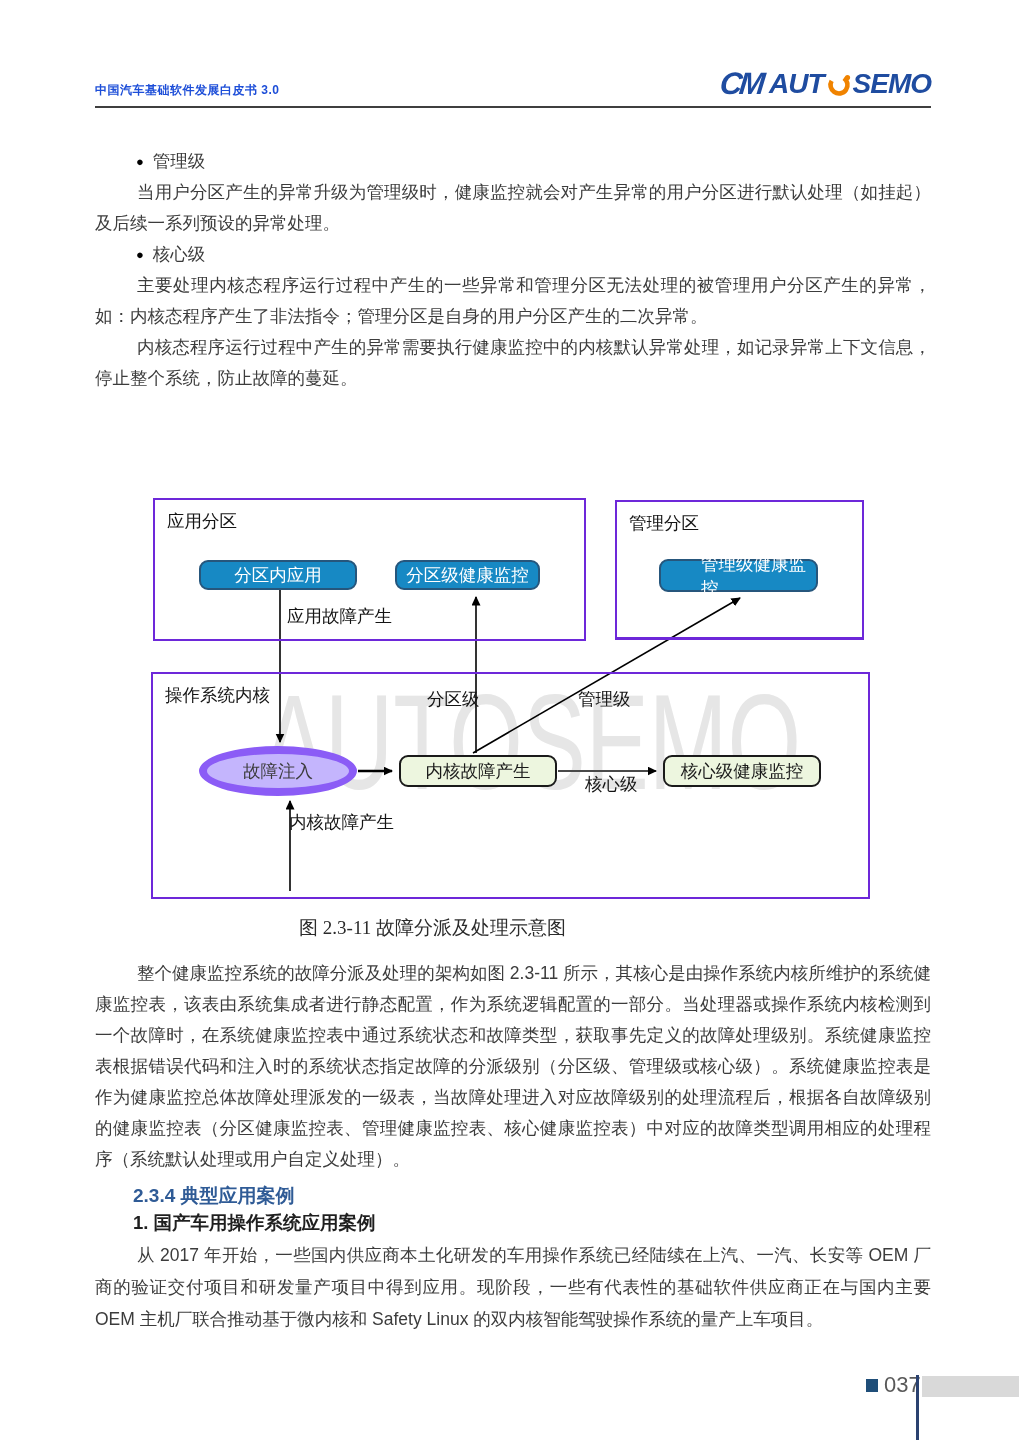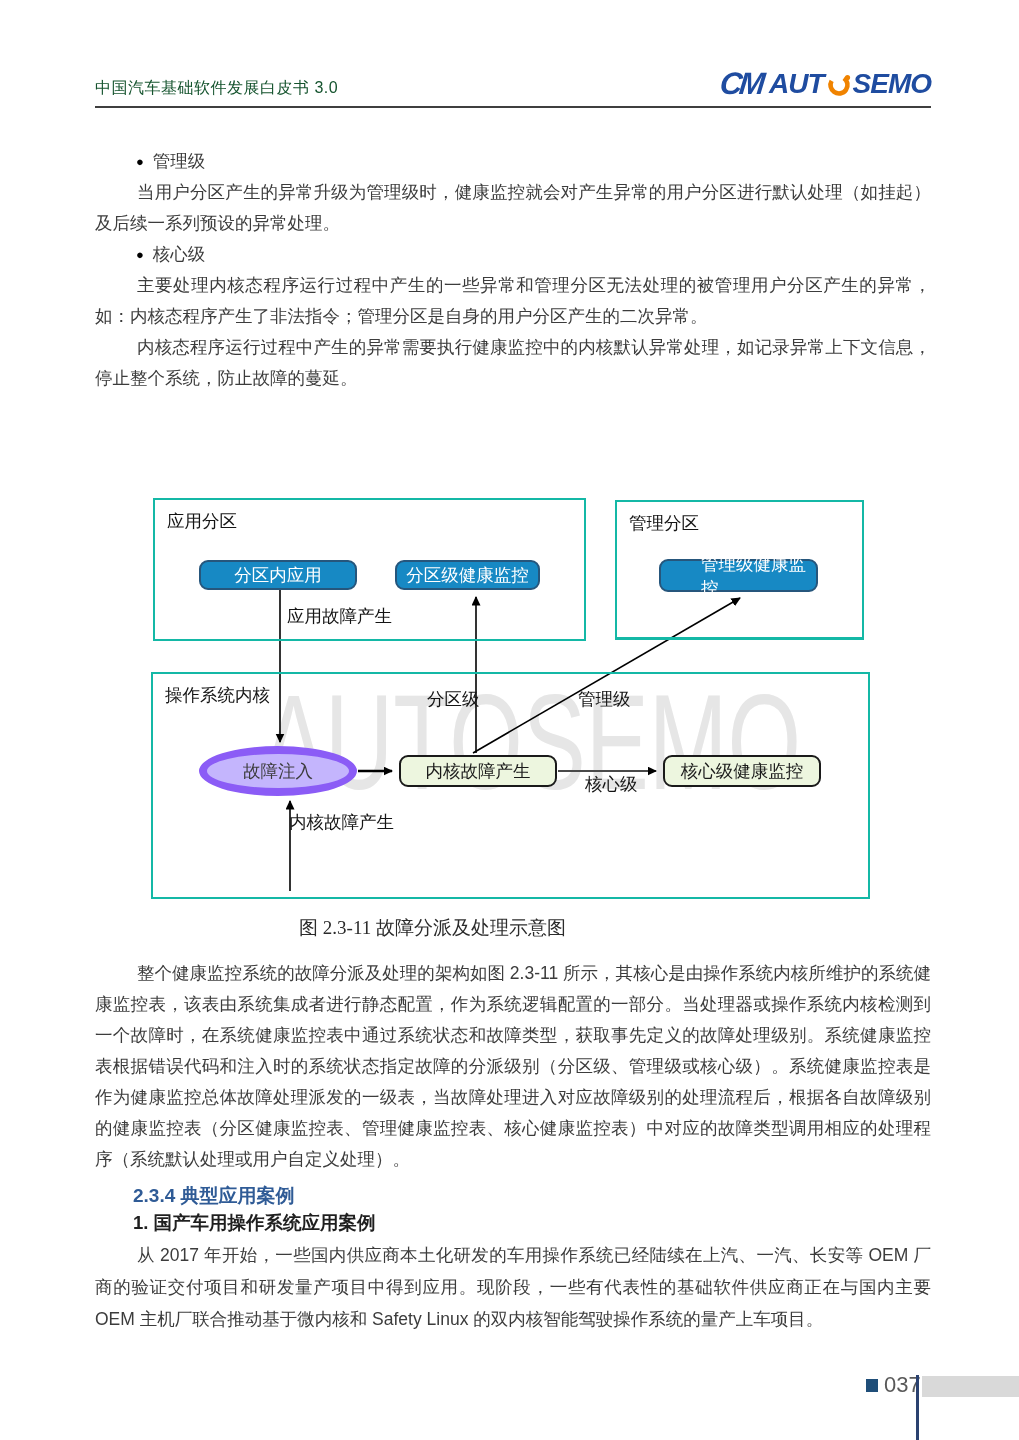--- a/index.html
+++ b/index.html
@@ -11,21 +11,21 @@
     color:#3c3c3c;
   }
 
   
   .header {
     position:absolute; left:95px; top:58px; width:836px; height:50px;
     border-bottom:2px solid #3f3f3f;
     display:flex; justify-content:space-between; align-items:flex-end;
     padding-bottom:7px;
   }
-  .header-title { font-size:16px; color:#14532d; letter-spacing:.5px; }
+  .header-title { font-size:12px; color:#1d4ed8; letter-spacing:.5px;font-weight:bold; }
   .logo { display:flex; align-items:center; line-height:1; }
   .logo-cm {
     font-size:31px; font-weight:900; font-style:italic; color:#1f4ca0;
     letter-spacing:-3px; margin-right:7px; transform:skewX(-6deg);
   }
   .logo-txt {
     font-size:28px; font-weight:900; font-style:italic; color:#1f4ca0;
     letter-spacing:-1px;
   }
   .logo-o { margin:0 1px 0 2px; }
@@ -42,21 +42,21 @@
   .bullet-label { color:#3c3c3c; }
 
   
   .figure { position:absolute; left:0; top:497px; width:1019px; height:410px; }
   .watermark {
     position:absolute; left:262px; top:178px; z-index:0;
     font-size:135px; font-weight:400; color:#e6e6e6; line-height:1;
     letter-spacing:0; transform:scaleX(.70); transform-origin:left top;
     pointer-events:none; white-space:nowrap;
   }
-  .fig-box { position:absolute; border:2px solid #14b8a6; z-index:1; }
+  .fig-box { position:absolute; border:2px solid #6d28d9; z-index:1; }
   .fig-box-label { position:absolute; left:12px; top:9px; font-size:17.5px; color:#141414; }
   .box-app    { left:153px; top:1px;   width:433px; height:143px; }
   .box-mgmt   { left:615px; top:3px;   width:249px; height:140px; border-bottom-width:3px; }
   .box-kernel { left:151px; top:175px; width:719px; height:227px; }
 
   .node { position:absolute; z-index:2; display:flex; align-items:center; justify-content:center; font-size:17.5px; }
   .node-blue  { background:#1789c4; border:2px solid #26567c; border-radius:9px; color:#ffffff; }
   .node-green { background:#edf6df; border:2px solid #1a1a1a; border-radius:9px; color:#1a1a1a; }
   .n-app-inner    { left:199px; top:63px;  width:158px; height:30px; }
   .n-partition-hm { left:395px; top:63px;  width:145px; height:30px; }

